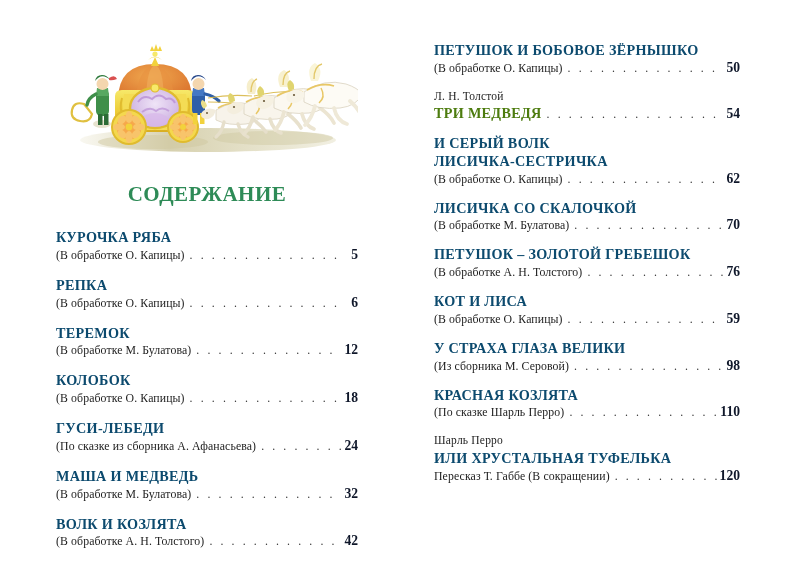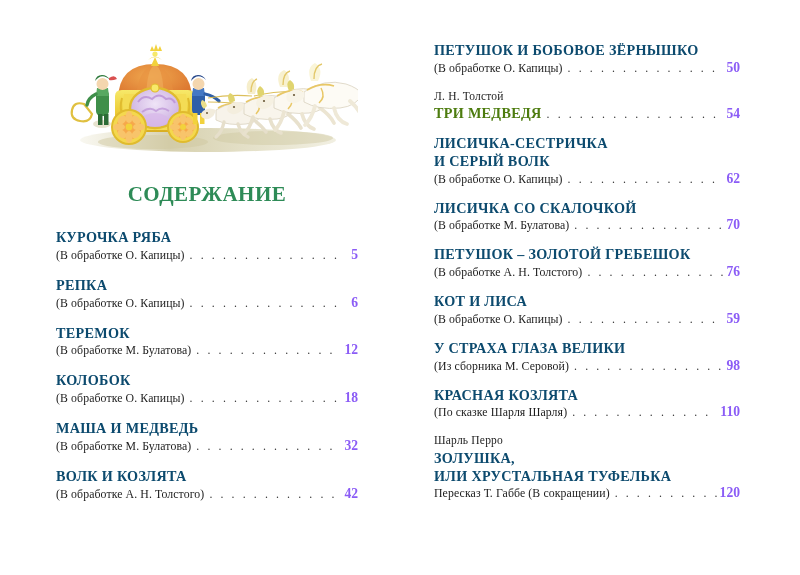--- a/index.html
+++ b/index.html
@@ -108,21 +108,21 @@
     color: #3a3a3a;
     font-size: 11.8px;
     letter-spacing: 2.6px;
     margin: 0 3px 0 5px;
     min-width: 8px;
   }
   .leader::before {
     content: ". . . . . . . . . . . . . . . . . . . . . . . . . . . . . . . . . . . . . . . . . . . . . . . . . .";
   }
   .pagenum {
-    color: #8b5cf6;
+    color: #0f172a;
     font-weight: bold;
     font-size: 13.6px;
     flex: 0 0 auto;
     text-align: right;
     min-width: 14px;
   }
 </style>
 </head>
 <body>
 
@@ -330,20 +330,28 @@
         </div>
         <div class="entry">
           <div class="title">КОЛОБОК</div>
           <div class="sub-row">
             <span class="subtitle">(В обработке О. Капицы)</span>
             <span class="leader"></span>
             <span class="pagenum">18</span>
           </div>
         </div>
         <div class="entry">
+          <div class="title">ГУСИ-ЛЕБЕДИ</div>
+          <div class="sub-row">
+            <span class="subtitle">(По сказке из сборника А. Афанасьева)</span>
+            <span class="leader"></span>
+            <span class="pagenum">24</span>
+          </div>
+        </div>
+        <div class="entry">
           <div class="title">МАША И МЕДВЕДЬ</div>
           <div class="sub-row">
             <span class="subtitle">(В обработке М. Булатова)</span>
             <span class="leader"></span>
             <span class="pagenum">32</span>
           </div>
         </div>
         <div class="entry">
           <div class="title">ВОЛК И КОЗЛЯТА</div>
           <div class="sub-row">
@@ -367,22 +375,22 @@
         </div>
         <div class="entry">
           <div class="author">Л. Н. Толстой</div>
           <div class="title-row">
             <span class="title-text">ТРИ МЕДВЕДЯ</span>
             <span class="leader"></span>
             <span class="pagenum">54</span>
           </div>
         </div>
         <div class="entry">
+          <div class="title">И СЕРЫЙ ВОЛК</div>
           <div class="title">ЛИСИЧКА-СЕСТРИЧКА</div>
-          <div class="title">И СЕРЫЙ ВОЛК</div>
           <div class="sub-row">
             <span class="subtitle">(В обработке О. Капицы)</span>
             <span class="leader"></span>
             <span class="pagenum">62</span>
           </div>
         </div>
         <div class="entry">
           <div class="title">ЛИСИЧКА СО СКАЛОЧКОЙ</div>
           <div class="sub-row">
             <span class="subtitle">(В обработке М. Булатова)</span>
@@ -410,28 +418,27 @@
           <div class="title">У СТРАХА ГЛАЗА ВЕЛИКИ</div>
           <div class="sub-row">
             <span class="subtitle">(Из сборника М. Серовой)</span>
             <span class="leader"></span>
             <span class="pagenum">98</span>
           </div>
         </div>
         <div class="entry">
           <div class="title">КРАСНАЯ КОЗЛЯТА</div>
           <div class="sub-row">
-            <span class="subtitle">(По сказке Шарля Шарля)</span>
+            <span class="subtitle">(По сказке Шарль Перро)</span>
             <span class="leader"></span>
             <span class="pagenum">110</span>
           </div>
         </div>
         <div class="entry">
           <div class="author">Шарль Перро</div>
-          <div class="title">ЗОЛУШКА,</div>
           <div class="title">ИЛИ ХРУСТАЛЬНАЯ ТУФЕЛЬКА</div>
           <div class="sub-row">
             <span class="subtitle">Пересказ Т. Габбе (В сокращении)</span>
             <span class="leader"></span>
             <span class="pagenum">120</span>
           </div>
         </div>
       </div>
   </div>
 

